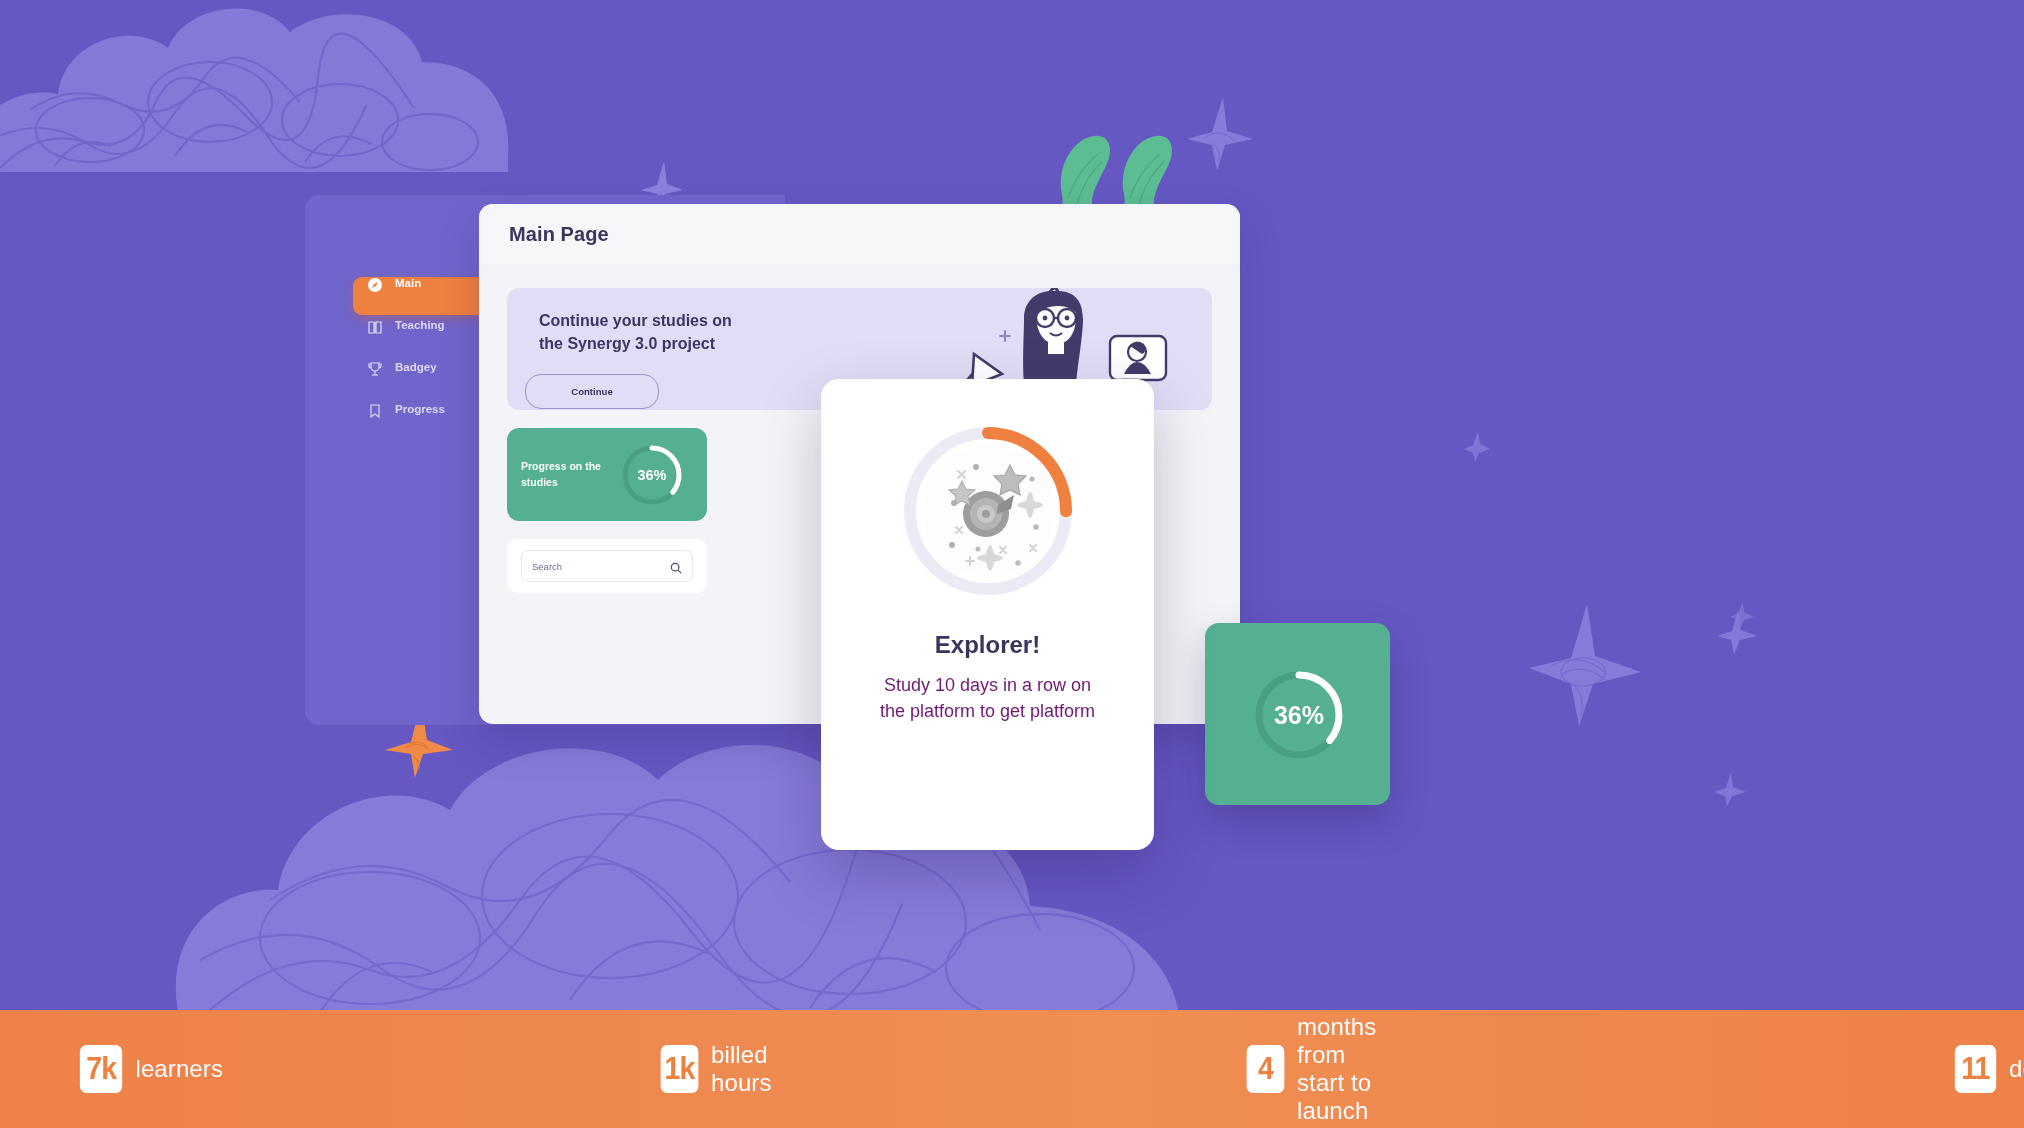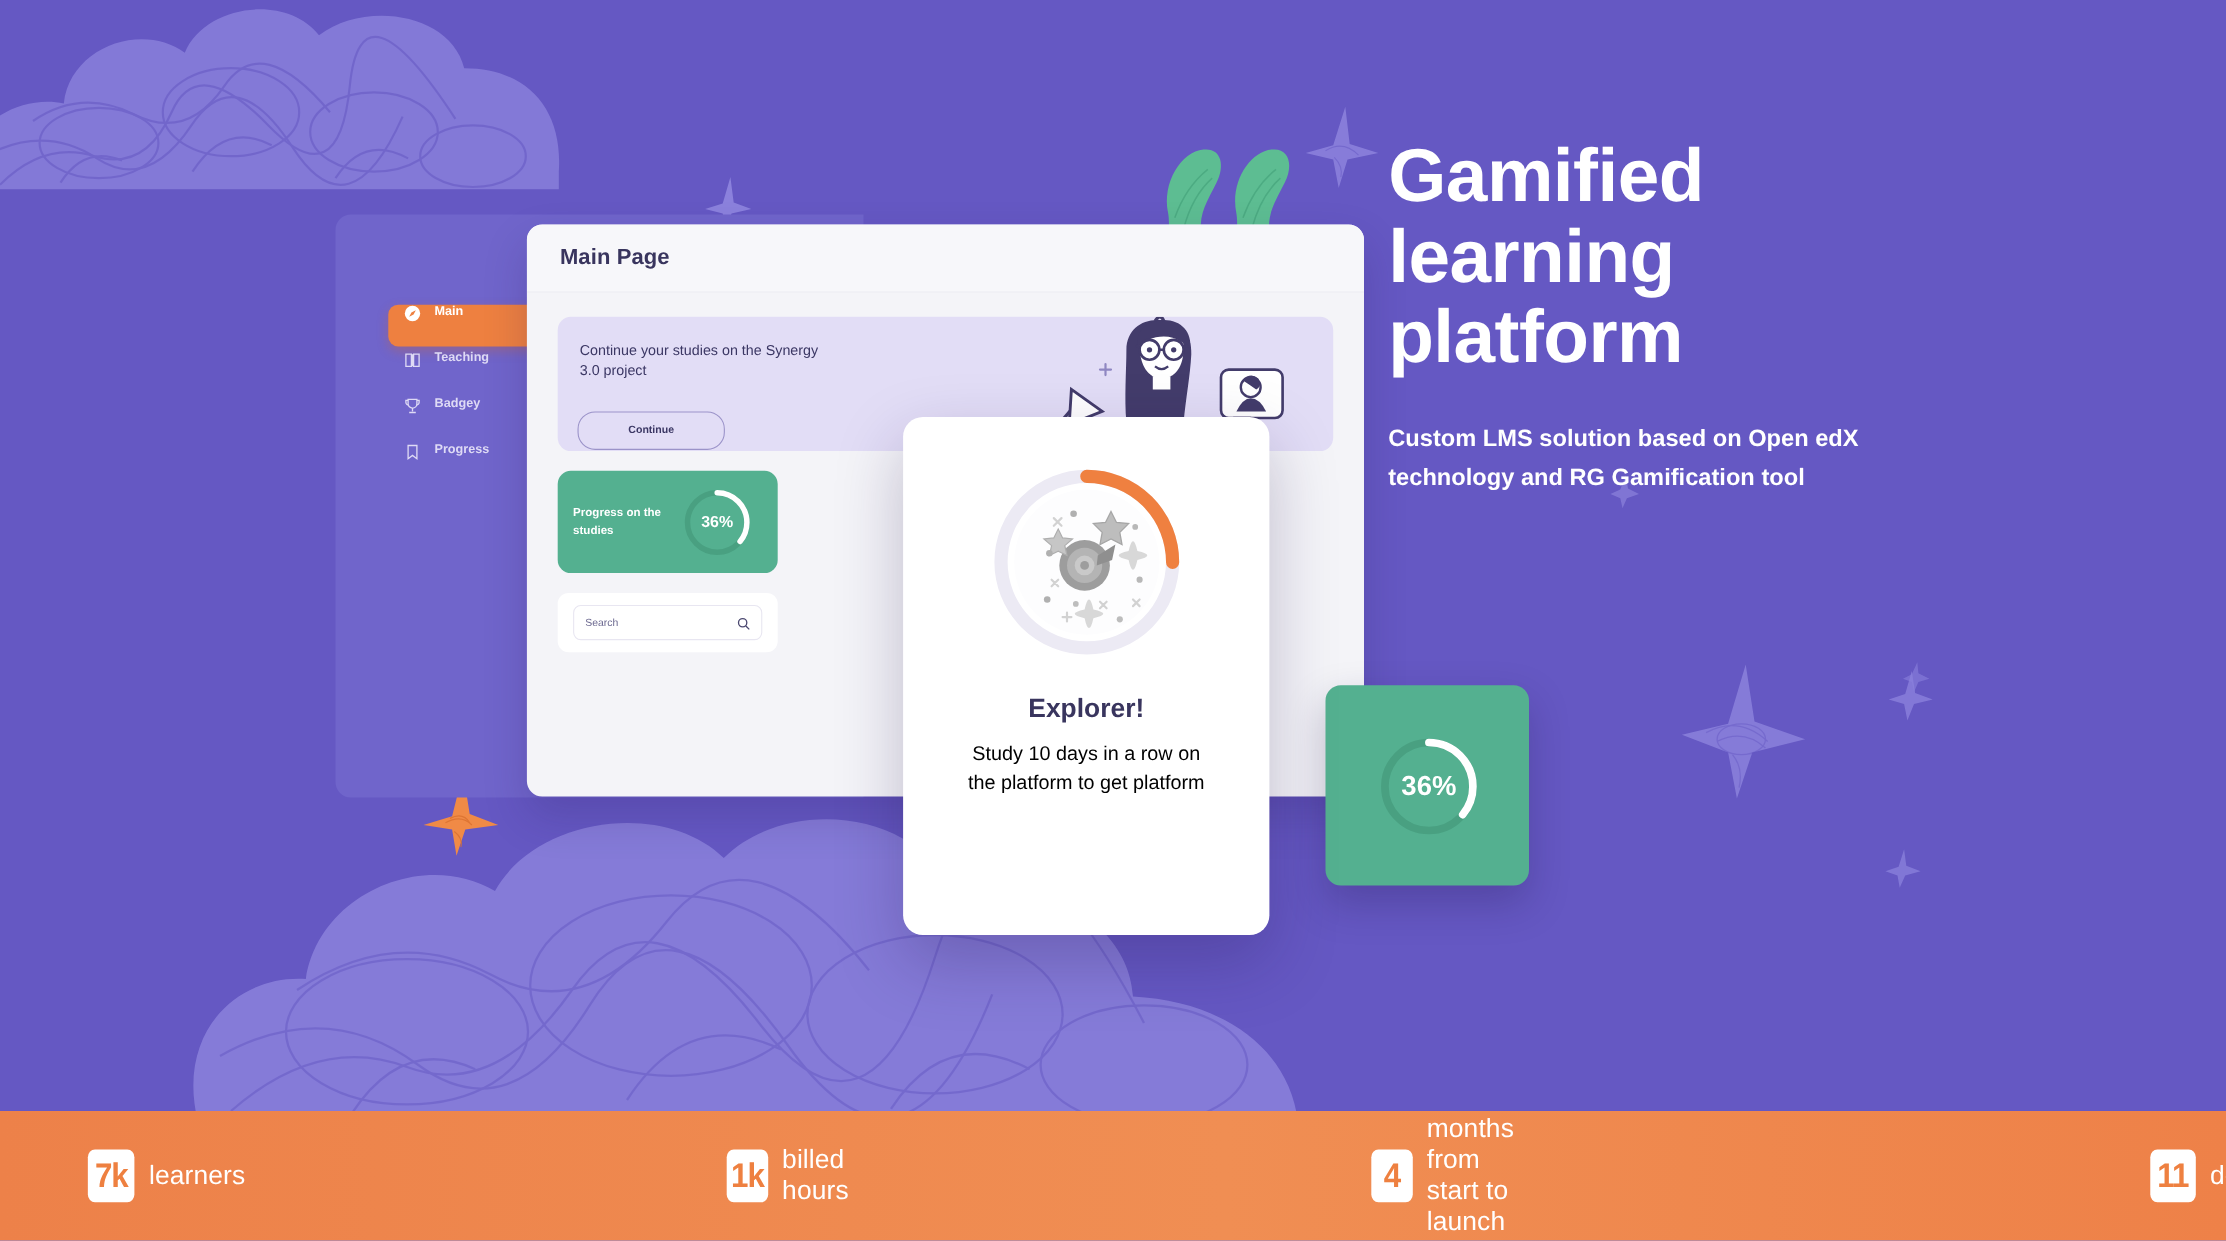--- a/index.html
+++ b/index.html
@@ -62,21 +62,21 @@
   
   .banner {
     position: relative;
     height: 122px;
     background: #e3deф8;
     background: #e2ddf6;
     border-radius: 12px;
     overflow: hidden;
   }
   .banner-text { position:absolute; left:20px; top:22px; width: 230px; }
-  .banner-text p { font-size: 13px; font-weight:400; color:#3b3764; line-height:1.42; }
+  .banner-text p { font-size: 16px; font-weight:700; color:#3b3764; line-height:1.42;margin-left:12px; }
   .banner-btn {
     position:absolute; left: 18px; top: 86px;
     width: 134px; height: 35px;
     border:1px solid #9b93c9; border-radius: 16px;
     background: transparent;
     display:flex; align-items:center; justify-content:center;
     font-size: 9.6px; font-weight:700; color:#3b3764;
     cursor:pointer;
   }
   .banner-art { position:absolute; right: 4px; top: 0; width: 330px; height:122px; }
@@ -145,21 +145,21 @@
     width: 333px; height: 471px;
     background:#fff; border-radius: 18px;
     box-shadow: 0 24px 60px rgba(35,20,80,.25);
     text-align:center;
   }
   .medal { margin: 42px auto 0; width: 180px; height: 180px; position:relative; }
   .medal svg { width:100%; height:100%; }
   .modal h3 { margin-top: 30px; font-size: 24px; font-weight:800; color:#39355e; }
   .modal .sub {
     margin: 14px auto 0; width: 230px;
-    font-size: 18px; line-height: 1.42; color:#000000; font-weight:400;text-align:center;
+    font-size: 18px; line-height: 1.42; color:#701a75; font-weight:400;text-align:center;
   }
 
   
   .hero { position:absolute; left: 1262px; top: 124px; width: 700px; }
   .hero h1 {
     font-size: 68px; line-height: 1.07; font-weight: 800;
     color: #ffffff; letter-spacing: -0.5px;
   }
   .hero .lead {
     margin-top: 38px;
@@ -497,28 +497,20 @@
           <path d="M132,124 l6,6 M138,124 l-6,6"></path>
           <path d="M102,126 l6,6 M108,126 l-6,6"></path>
           <path d="M68,140 h8 M72,136 v8"></path>
         </g>
       </svg>
     </div>
     <h3>Explorer!</h3>
     <p class="sub">Study 10 days in a row on the platform to get platform</p>
   </div>
 
-  <div class="hero">
-    <h1>
-      <span>Gamified</span><br>
-      <span>learning</span><br>
-      <span>platform</span>
-    </h1>
-    <p class="lead">Custom LMS solution based on Open edX technology and RG Gamification tool</p>
-  </div>
 
   <div class="stats">
     <div class="stat">
       <span class="num">7k</span>
       <span class="txt">learners</span>
     </div>
     <div class="stat">
       <span class="num">1k</span>
       <span class="txt">billed hours</span>
     </div>

